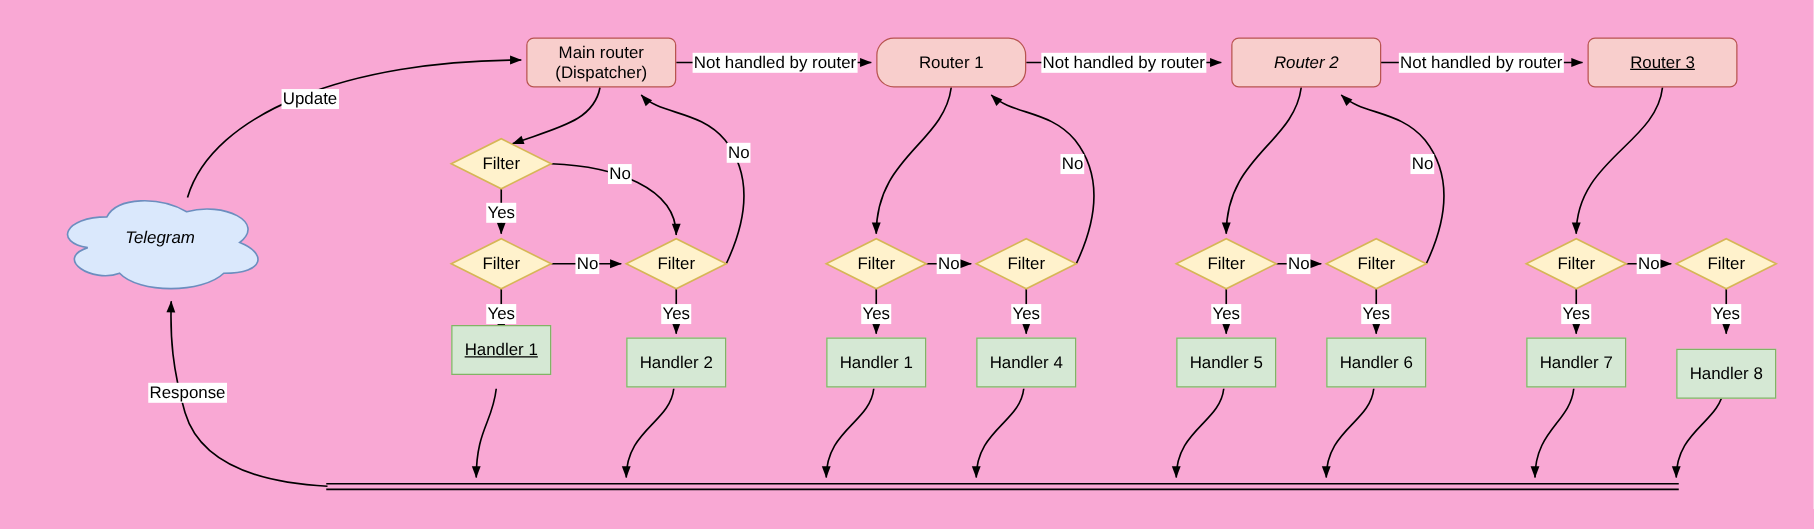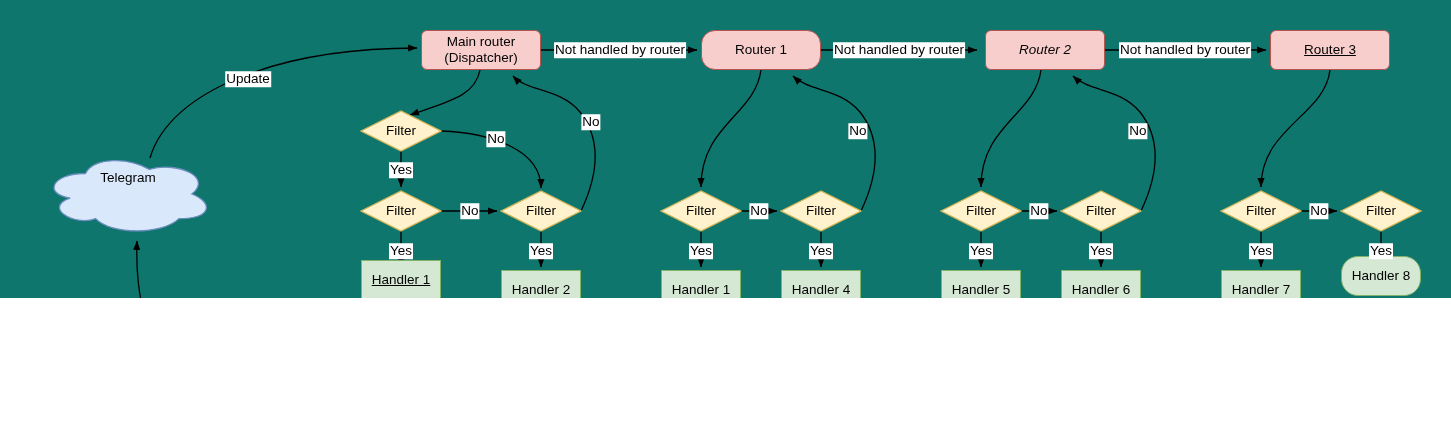--- a/index.html
+++ b/index.html
@@ -1,19 +1,19 @@
 <!DOCTYPE html>
 <html style="--router-fill: #f8cecc; --router-border: #b85450; --filter-fill: #fff2cc; --filter-border: #d6b656; --handler-fill: #d5e8d4; --handler-border: #82b366; --cloud-fill: #dae8fc; --cloud-border: #6c8ebf; --edge-color: #000000;"><head>
 <meta charset="utf-8">
 <style>
   html,body{margin:0;padding:0;background:#ffffff;}
   #canvas{
     position:relative;
-    width:1451px;height:298px;
-    background:#0f766e;
+    width:1451px;height:423px;
+    background:#f9a8d4;
     font-family:"Liberation Sans",sans-serif;
     overflow:hidden;
   }
   #edges{position:absolute;left:0;top:0;width:1451px;height:423px;}
   .edge{fill:none;stroke:var(--edge-color,#000);stroke-width:1.3px;}
   .bus{stroke:var(--edge-color,#000);stroke-width:1.3px;}
   .cloud{fill:var(--cloud-fill,#dae8fc);stroke:var(--cloud-border,#6c8ebf);stroke-width:1.3px;}
   .diamond{fill:var(--filter-fill,#fff2cc);stroke:var(--filter-border,#d6b656);stroke-width:1.3px;}
   .arrowhead{fill:var(--edge-color,#000);}
   .box{
@@ -141,25 +141,25 @@
     </div>
   <div class="box handler-box" style="left:941px;top:270px;">
       <span>Handler 5</span>
     </div>
   <div class="box handler-box" style="left:1061px;top:270px;">
       <span>Handler 6</span>
     </div>
   <div class="box handler-box" style="left:1221px;top:270px;">
       <span>Handler 7</span>
     </div>
-  <div class="box handler-box" style="left:1341px;top:256px;border-radius:17px;">
+  <div class="box handler-box" style="left:1341px;top:279px;">
       <span>Handler 8</span>
     </div>
 
-  <div class="lbl" style="left:128px;top:178px;">Telegram</div>
+  <div class="lbl" style="left:128px;top:190px;font-style:italic;">Telegram</div>
 
   <div class="lbl" style="left:401px;top:131px;">Filter</div>
   <div class="lbl" style="left:401px;top:211px;">Filter</div>
   <div class="lbl" style="left:541px;top:211px;">Filter</div>
   <div class="lbl" style="left:701px;top:211px;">Filter</div>
   <div class="lbl" style="left:821px;top:211px;">Filter</div>
   <div class="lbl" style="left:981px;top:211px;">Filter</div>
   <div class="lbl" style="left:1101px;top:211px;">Filter</div>
   <div class="lbl" style="left:1261px;top:211px;">Filter</div>
   <div class="lbl" style="left:1381px;top:211px;">Filter</div>

